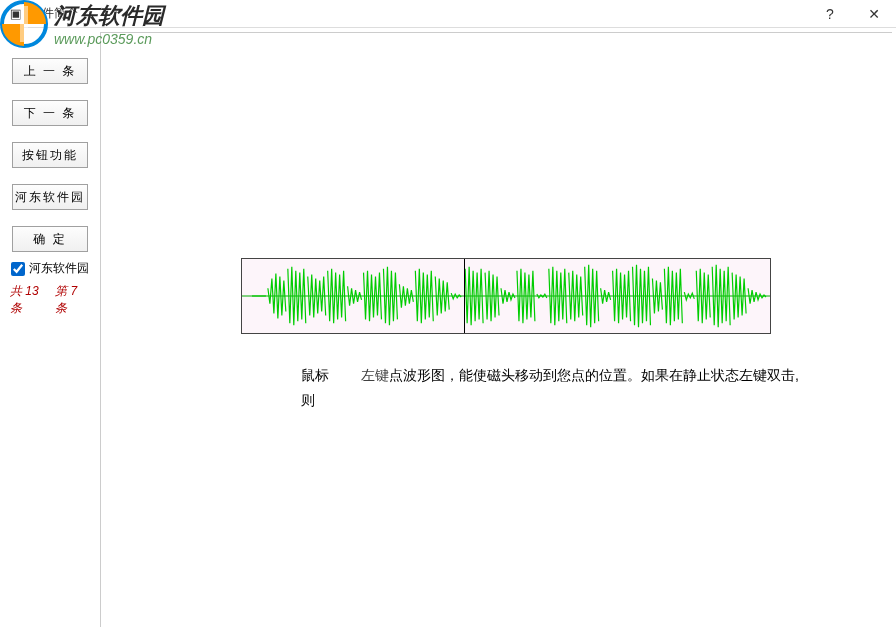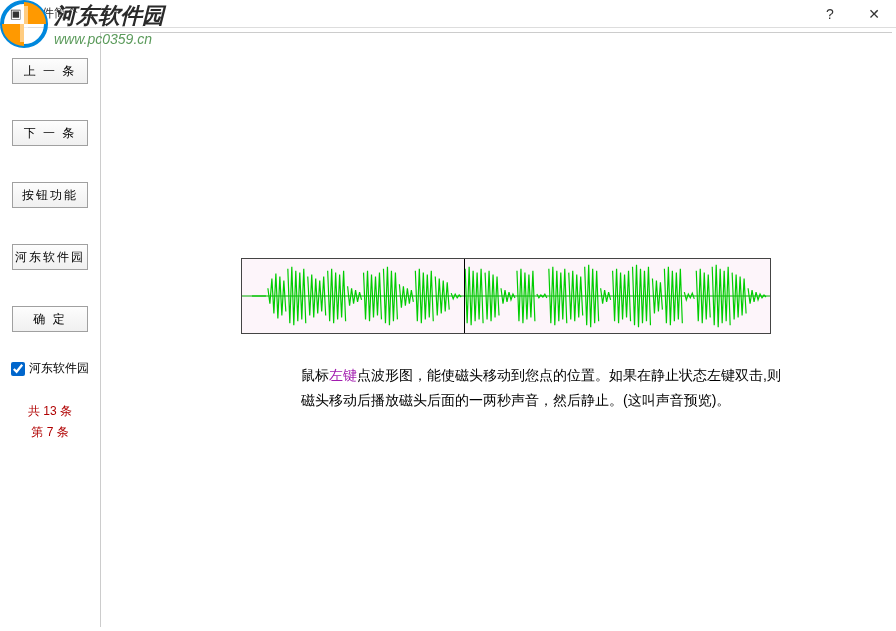--- a/index.html
+++ b/index.html
@@ -41,21 +41,21 @@
     }
     .content {
       display: flex;
       height: calc(100% - 28px);
     }
     .sidebar {
       width: 100px;
       padding: 30px 10px 10px 10px;
       display: flex;
       flex-direction: column;
-      gap: 36px;
+      gap: 16px;
       align-items: center;
     }
     .btn {
       width: 76px;
       height: 26px;
       background: linear-gradient(#fdfdfd, #f0f0f0);
       border: 1px solid #a0a0a0;
       font-size: 12px;
       cursor: pointer;
       letter-spacing: 2px;
@@ -93,21 +93,21 @@
     }
     .help-text {
       position: absolute;
       left: 200px;
       top: 330px;
       width: 500px;
       font-size: 14px;
       line-height: 1.8;
       color: #000;
     }
-    .help-text .highlight { color: #a21caf; }
+    .help-text .highlight { color: #404040; margin-left: 32px; }
     .watermark {
       position: absolute;
       left: 0px; top: 0px;
       z-index: 100;
       pointer-events: none;
     }
     .watermark-logo {
       display: flex; align-items: center; gap: 6px;
     }
     .wm-icon {
@@ -137,21 +137,21 @@
   <div class="sidebar">
     <button class="btn">上 一 条</button>
     <button class="btn">下 一 条</button>
     <button class="btn">按钮功能</button>
     <button class="btn">河东软件园</button>
     <button class="btn">确  定</button>
     <label class="checkbox-row">
       <input type="checkbox" checked="" style="">
       <span>河东软件园</span>
     </label>
-    <div style="display:flex;flex-direction:column;align-items:center;gap:4px;margin-top:-10px;">
+    <div style="display:flex;flex-direction:row;align-items:center;gap:4px;margin-top:-10px;font-style:italic;">
       <span class="info-text">共 13 条</span>
       <span class="info-text">第 7 条</span>
     </div>
   </div>
 
   <div class="main">
     <div class="waveform-box">
       <svg viewBox="0 0 530 76" preserveAspectRatio="none">
         <line x1="0" y1="38" x2="530" y2="38" stroke="#00aa00" stroke-width="1"></line>
         <g stroke="#00cc00" stroke-width="1.2" fill="none">
@@ -185,21 +185,20 @@
           <path d="M472,8 L474,68 L476,6 L478,70 L480,10 L482,66 L484,12 L486,64 L488,8 L490,68"></path>
           <path d="M492,14 L494,62 L496,16 L498,60 L500,18 L502,58 L504,20 L506,56"></path>
           <path d="M508,30 L510,46 L512,32 L514,44 L516,34 L518,42 L520,36 L522,40 L524,37 L526,39"></path>
         </g>
       </svg>
       <div class="playhead"></div>
     </div>
 
     <div class="help-text">
       <span>鼠标</span><span class="highlight">左键</span><span>点波形图，能使磁头移动到您点的位置。如果在静止状态左键双击,则</span><br>
-      <span>磁头移动后播放磁头后面的一两秒声音，然后静止。(这叫声音预览)。</span>
     </div>
   </div>
 </div>
 
 <div class="watermark">
   <div class="watermark-logo">
     <div class="wm-icon">
       <svg viewBox="0 0 48 48">
         <circle cx="24" cy="24" r="22" fill="none" stroke="#0088dd" stroke-width="4"></circle>
         <path d="M24,2 A22,22 0 0,1 46,24 L24,24 Z" fill="#ff9900"></path>

